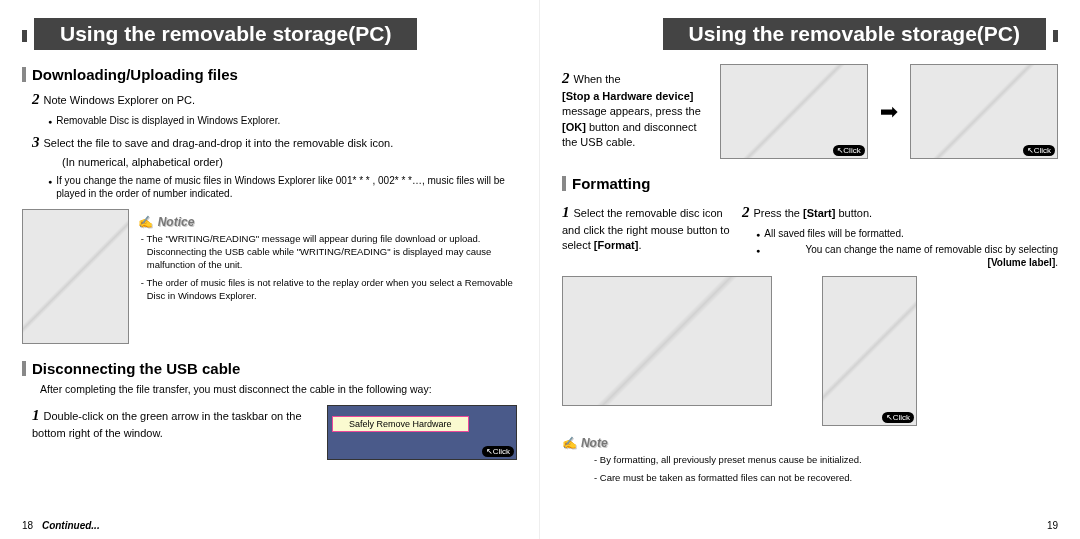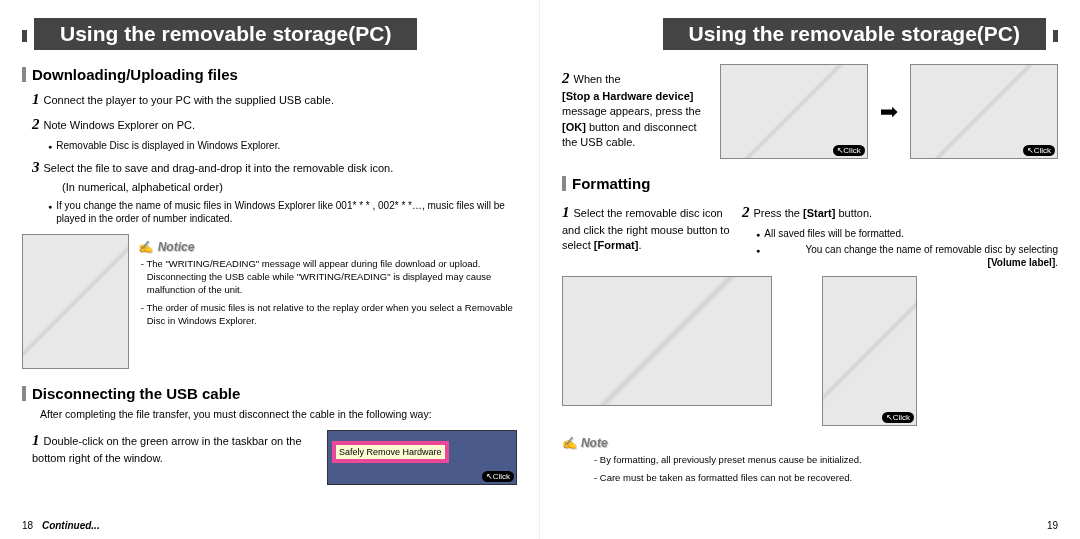--- a/index.html
+++ b/index.html
@@ -20,39 +20,38 @@
   .sub { font-size: 10px; line-height: 1.35; margin-left: 26px; margin-top: 2px; display:flex; }
   .sub::before{content:"●"; font-size:7px; margin-right:4px; margin-top:3px;}
   .notice-box { margin-left: 260px; margin-top: 6px; }
   .notice-label { font-weight: bold; font-style: italic; font-size: 12px; color:#777; text-shadow: 1px 1px 0 #ccc; margin-bottom:4px; display:flex; align-items:center;}
   .notice-label::before{content:"✍"; margin-right:4px; font-style:normal;}
   .notice-item { font-size: 9.5px; line-height: 1.35; margin-bottom: 6px; padding-left:8px; text-indent:-6px;}
   .notice-item::before{content:"- ";}
   .placeholder { background: linear-gradient(135deg,#e8e8e8 0%, #e8e8e8 48%, #d2d2d2 50%, #e8e8e8 52%, #e8e8e8 100%); border:1px solid #888; position:relative; }
   .click-badge{ position:absolute; bottom:2px; right:2px; background:#000; color:#fff; font-size:8px; padding:1px 4px; border-radius:6px;}
   .sfrh{ width:190px; height:55px; background:#4a5a8a; border:1px solid #333; position:relative; margin-top:4px;}
-  .sfrh-bubble{position:absolute; left:4px; top:10px; background:#fafad0; border:4px solid #ec4899; font-size:9px; padding:2px 3px;}
+  .sfrh-bubble{position:absolute; left:4px; top:10px; background:#fafad0; border:1px solid #ec4899; font-size:9px; padding:2px 16px;}
   .row { display:flex; gap:10px; align-items:flex-start;}
   .arrow { font-size:22px; color:#000; align-self:center; padding:0 2px;}
   .footer { position:absolute; bottom:8px; font-size:10px; }
   .footer-left{ left:22px;}
   .footer-right{ right:22px;}
   .continued{ font-style:italic; font-weight:bold; margin-left:6px;}
   .bold{font-weight:bold;}
 </style>
 </head>
 <body>
 
 <div class="page page-left">
   <div class="title-row-left">
     <div class="title-bar">Using the removable storage(PC)</div>
   </div>
 
   <div class="section-head">Downloading/Uploading files</div>
-  <div class="step"><span class="step-num">1</span><span>Connect the player to your PC with the supplied USB cable.</span></div>
   <div class="step"><span class="step-num">2</span><span>Note Windows Explorer on PC.</span></div>
   <div class="sub">
       <span>Removable Disc is displayed in Windows Explorer.</span>
     </div>
   <div class="step"><span class="step-num">3</span><span>Select the file to save and drag-and-drop it into the removable disk icon.</span></div>
   <div class="step" style="margin-left:40px;margin-top:-2px;">(In numerical, alphabetical order)</div>
   <div class="sub">
       <span>If you change the name of music files in Windows Explorer like 001* * * , 002* * *…, music files will be played in the order of number indicated.</span>
     </div>
 

